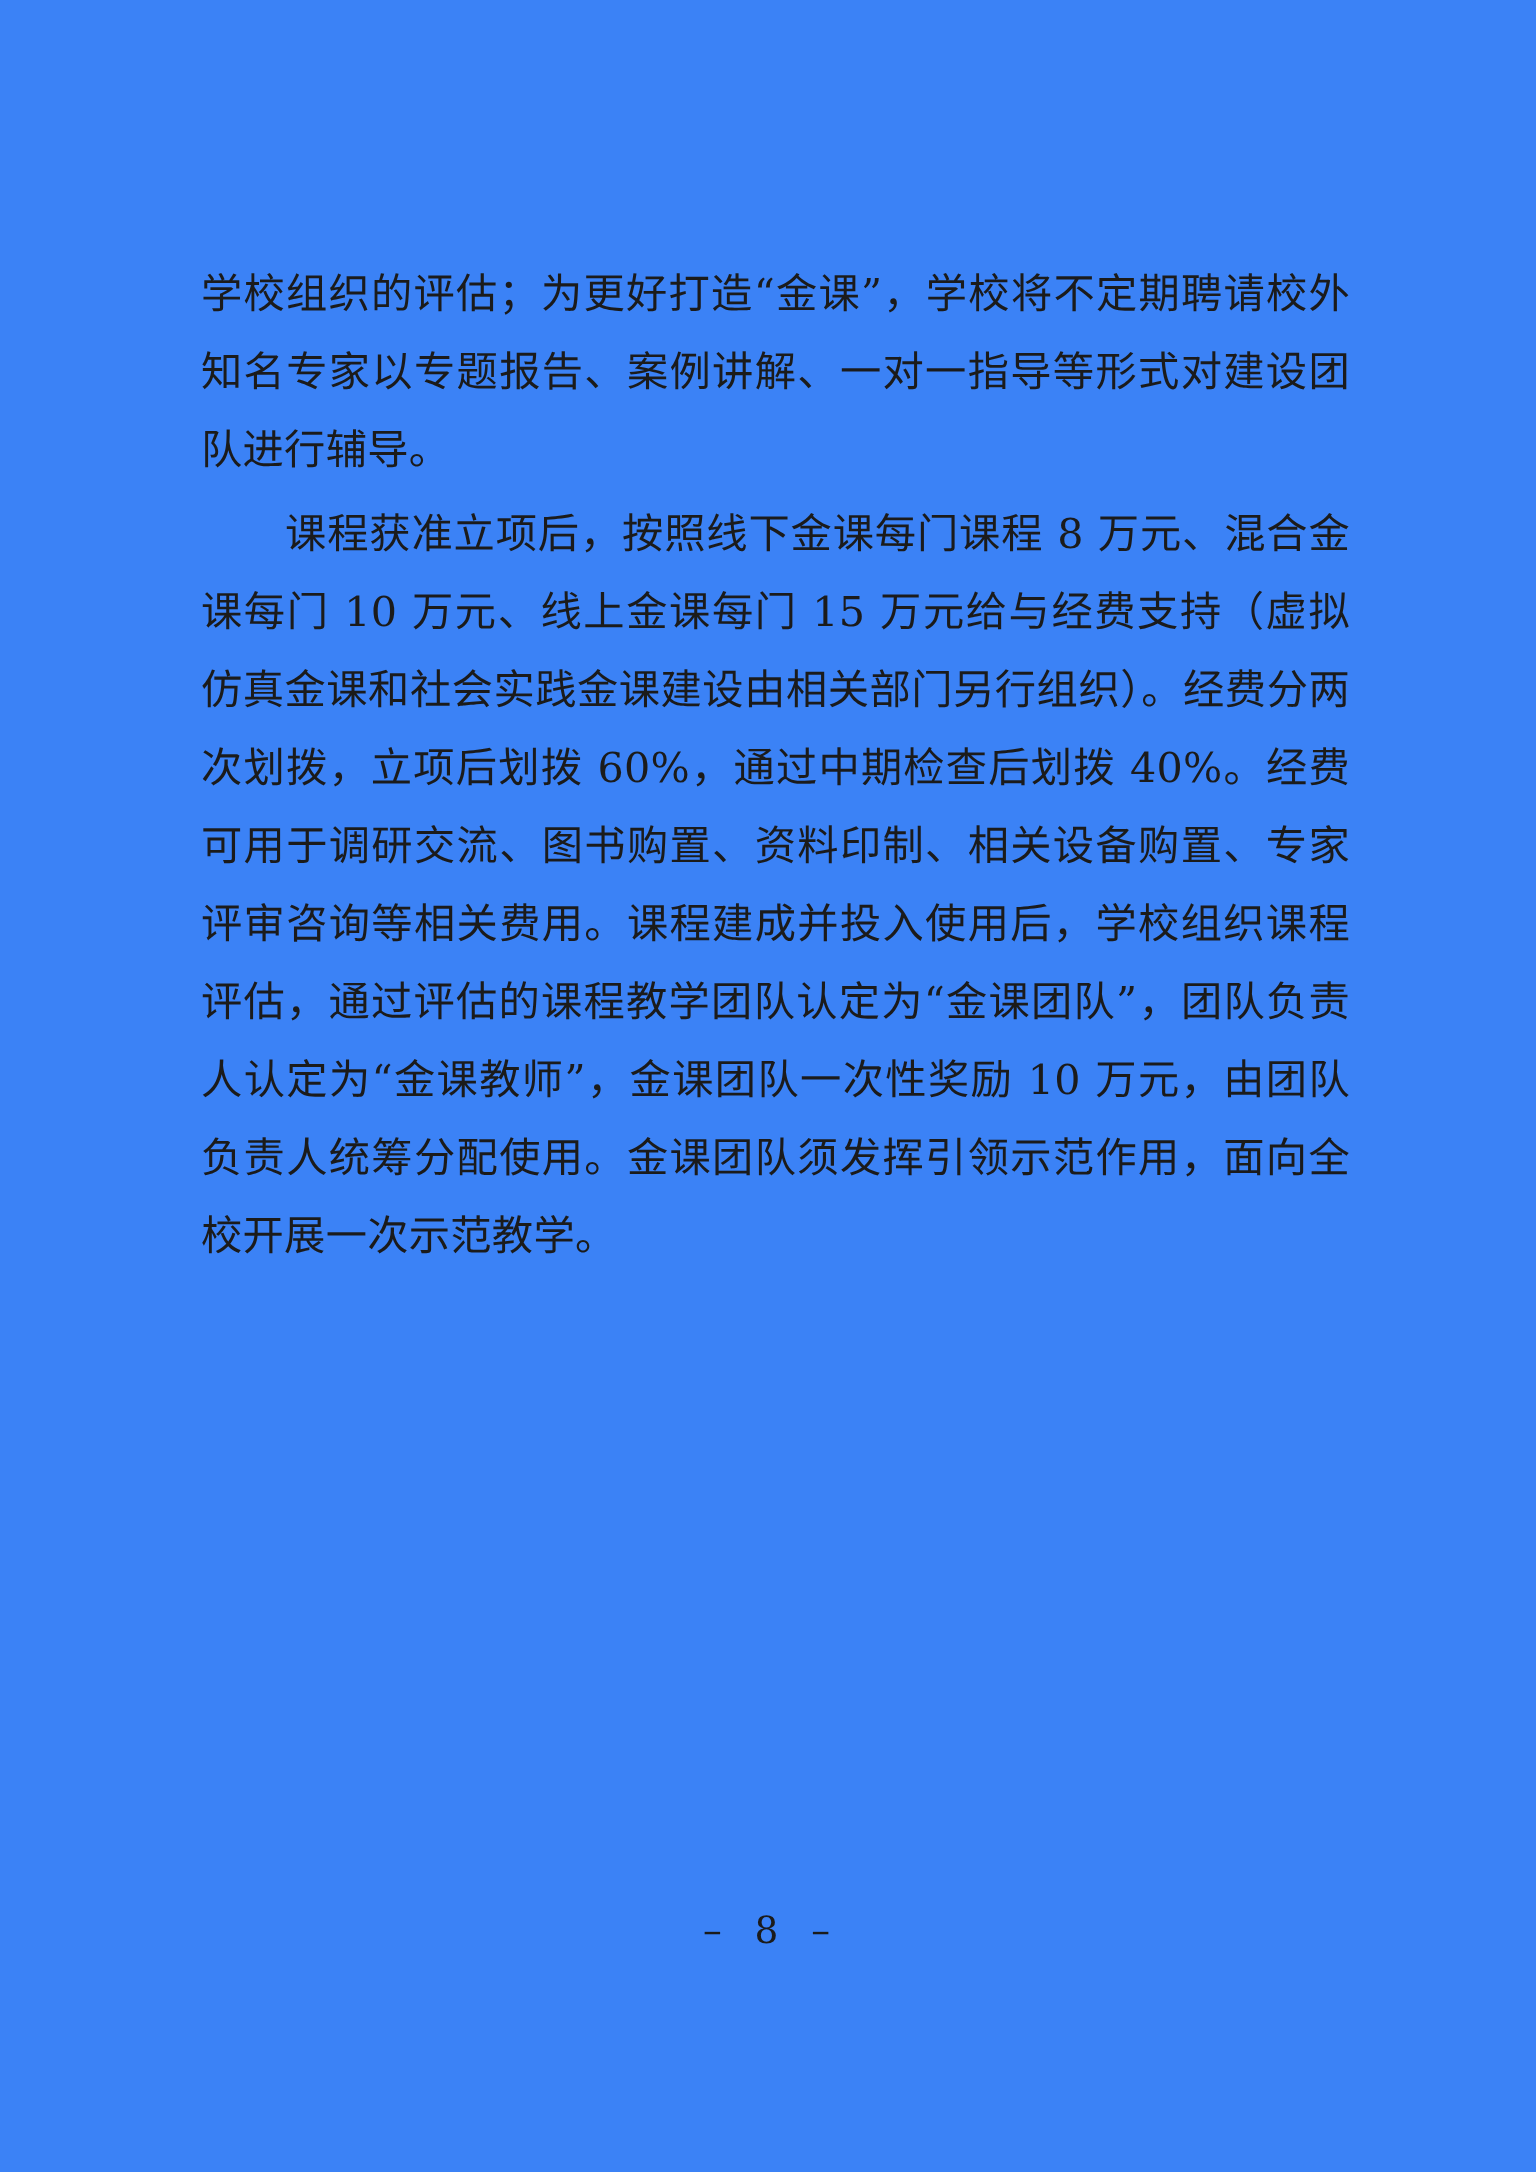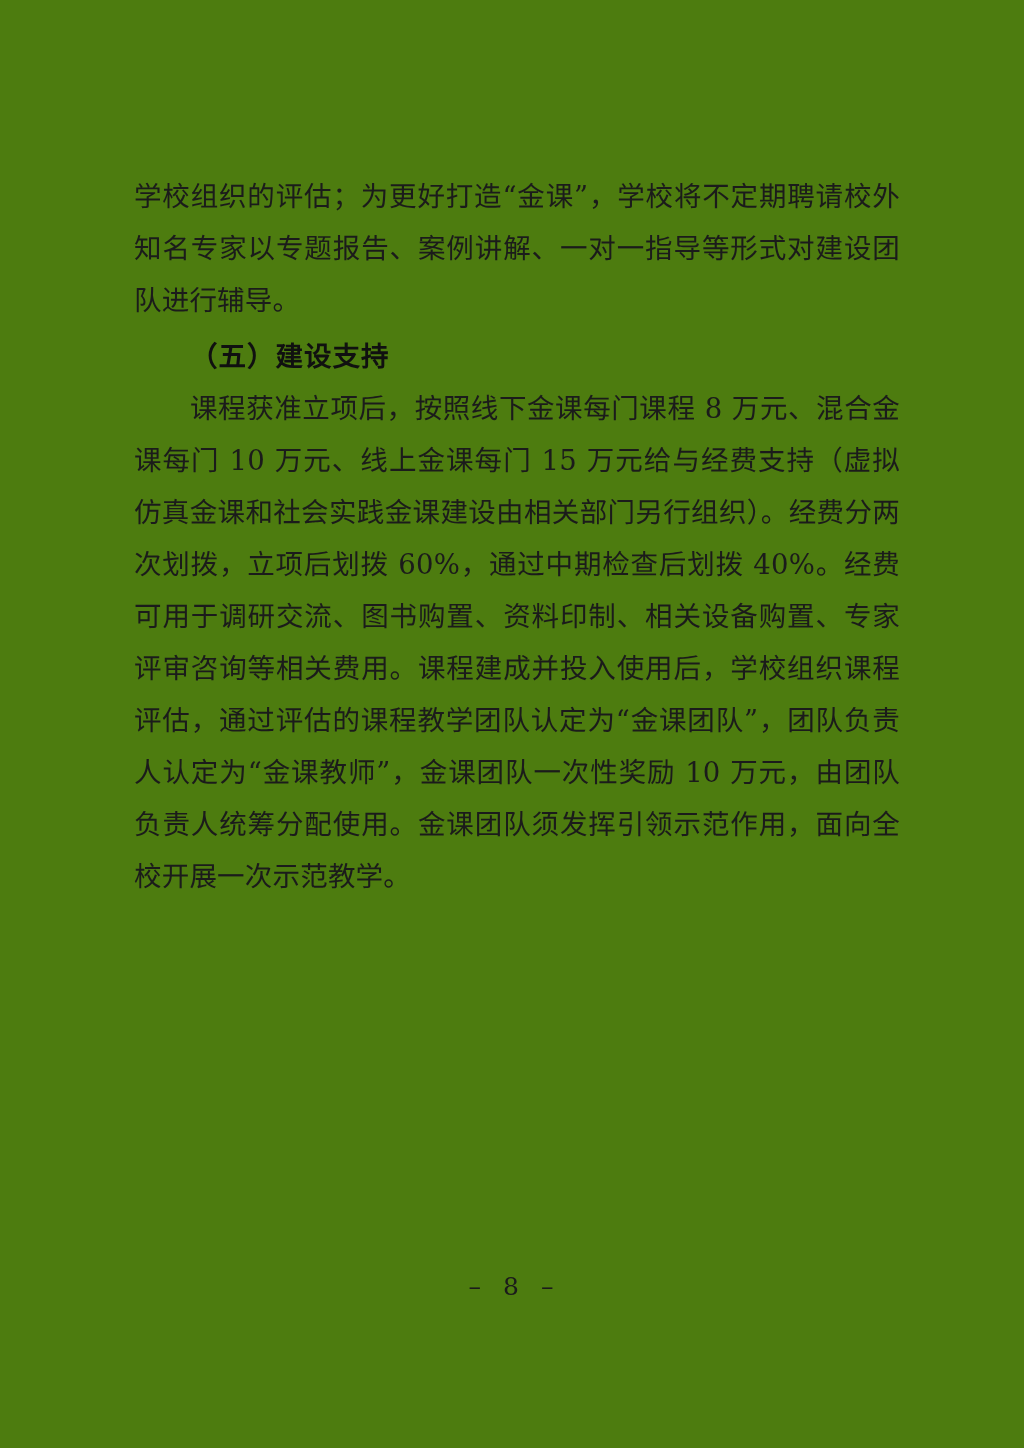--- a/index.html
+++ b/index.html
@@ -10,21 +10,21 @@
   }
   body {
     width: 1024px;
     height: 1448px;
     overflow: hidden;
   }
   .page {
     position: relative;
     width: 1024px;
     height: 1448px;
-    background: #4d7c0f;
+    background: #3b82f6;
     box-sizing: border-box;
   }
   .content {
     position: absolute;
     left: 134px;
     top: 170px;
     width: 766px;
   }
   .para {
     font-family: "DejaVu Serif", "Liberation Serif", serif;
@@ -70,21 +70,20 @@
 <body>
 
 <div class="page">
 
   <div class="content">
 
     <p class="para">学校组织的评估；为更好打造“金课”，学校将不定期聘请校外知名专家以专题报告、案例讲解、一对一指导等形式对建设团队进行辅导。</p>
 
     <div class="gap-sm"></div>
 
-    <h2 class="heading">（五）建设支持</h2>
 
     <p class="para indent">课程获准立项后，按照线下金课每门课程 8 万元、混合金课每门 10 万元、线上金课每门 15 万元给与经费支持（虚拟仿真金课和社会实践金课建设由相关部门另行组织）。经费分两次划拨，立项后划拨 60%，通过中期检查后划拨 40%。经费可用于调研交流、图书购置、资料印制、相关设备购置、专家评审咨询等相关费用。课程建成并投入使用后，学校组织课程评估，通过评估的课程教学团队认定为“金课团队”，团队负责人认定为“金课教师”，金课团队一次性奖励 10 万元，由团队负责人统筹分配使用。金课团队须发挥引领示范作用，面向全校开展一次示范教学。</p>
 
   </div>
 
   <div class="footer">
     <span>–</span>
     <span class="pagenum">8</span>
     <span>–</span>
   </div>

